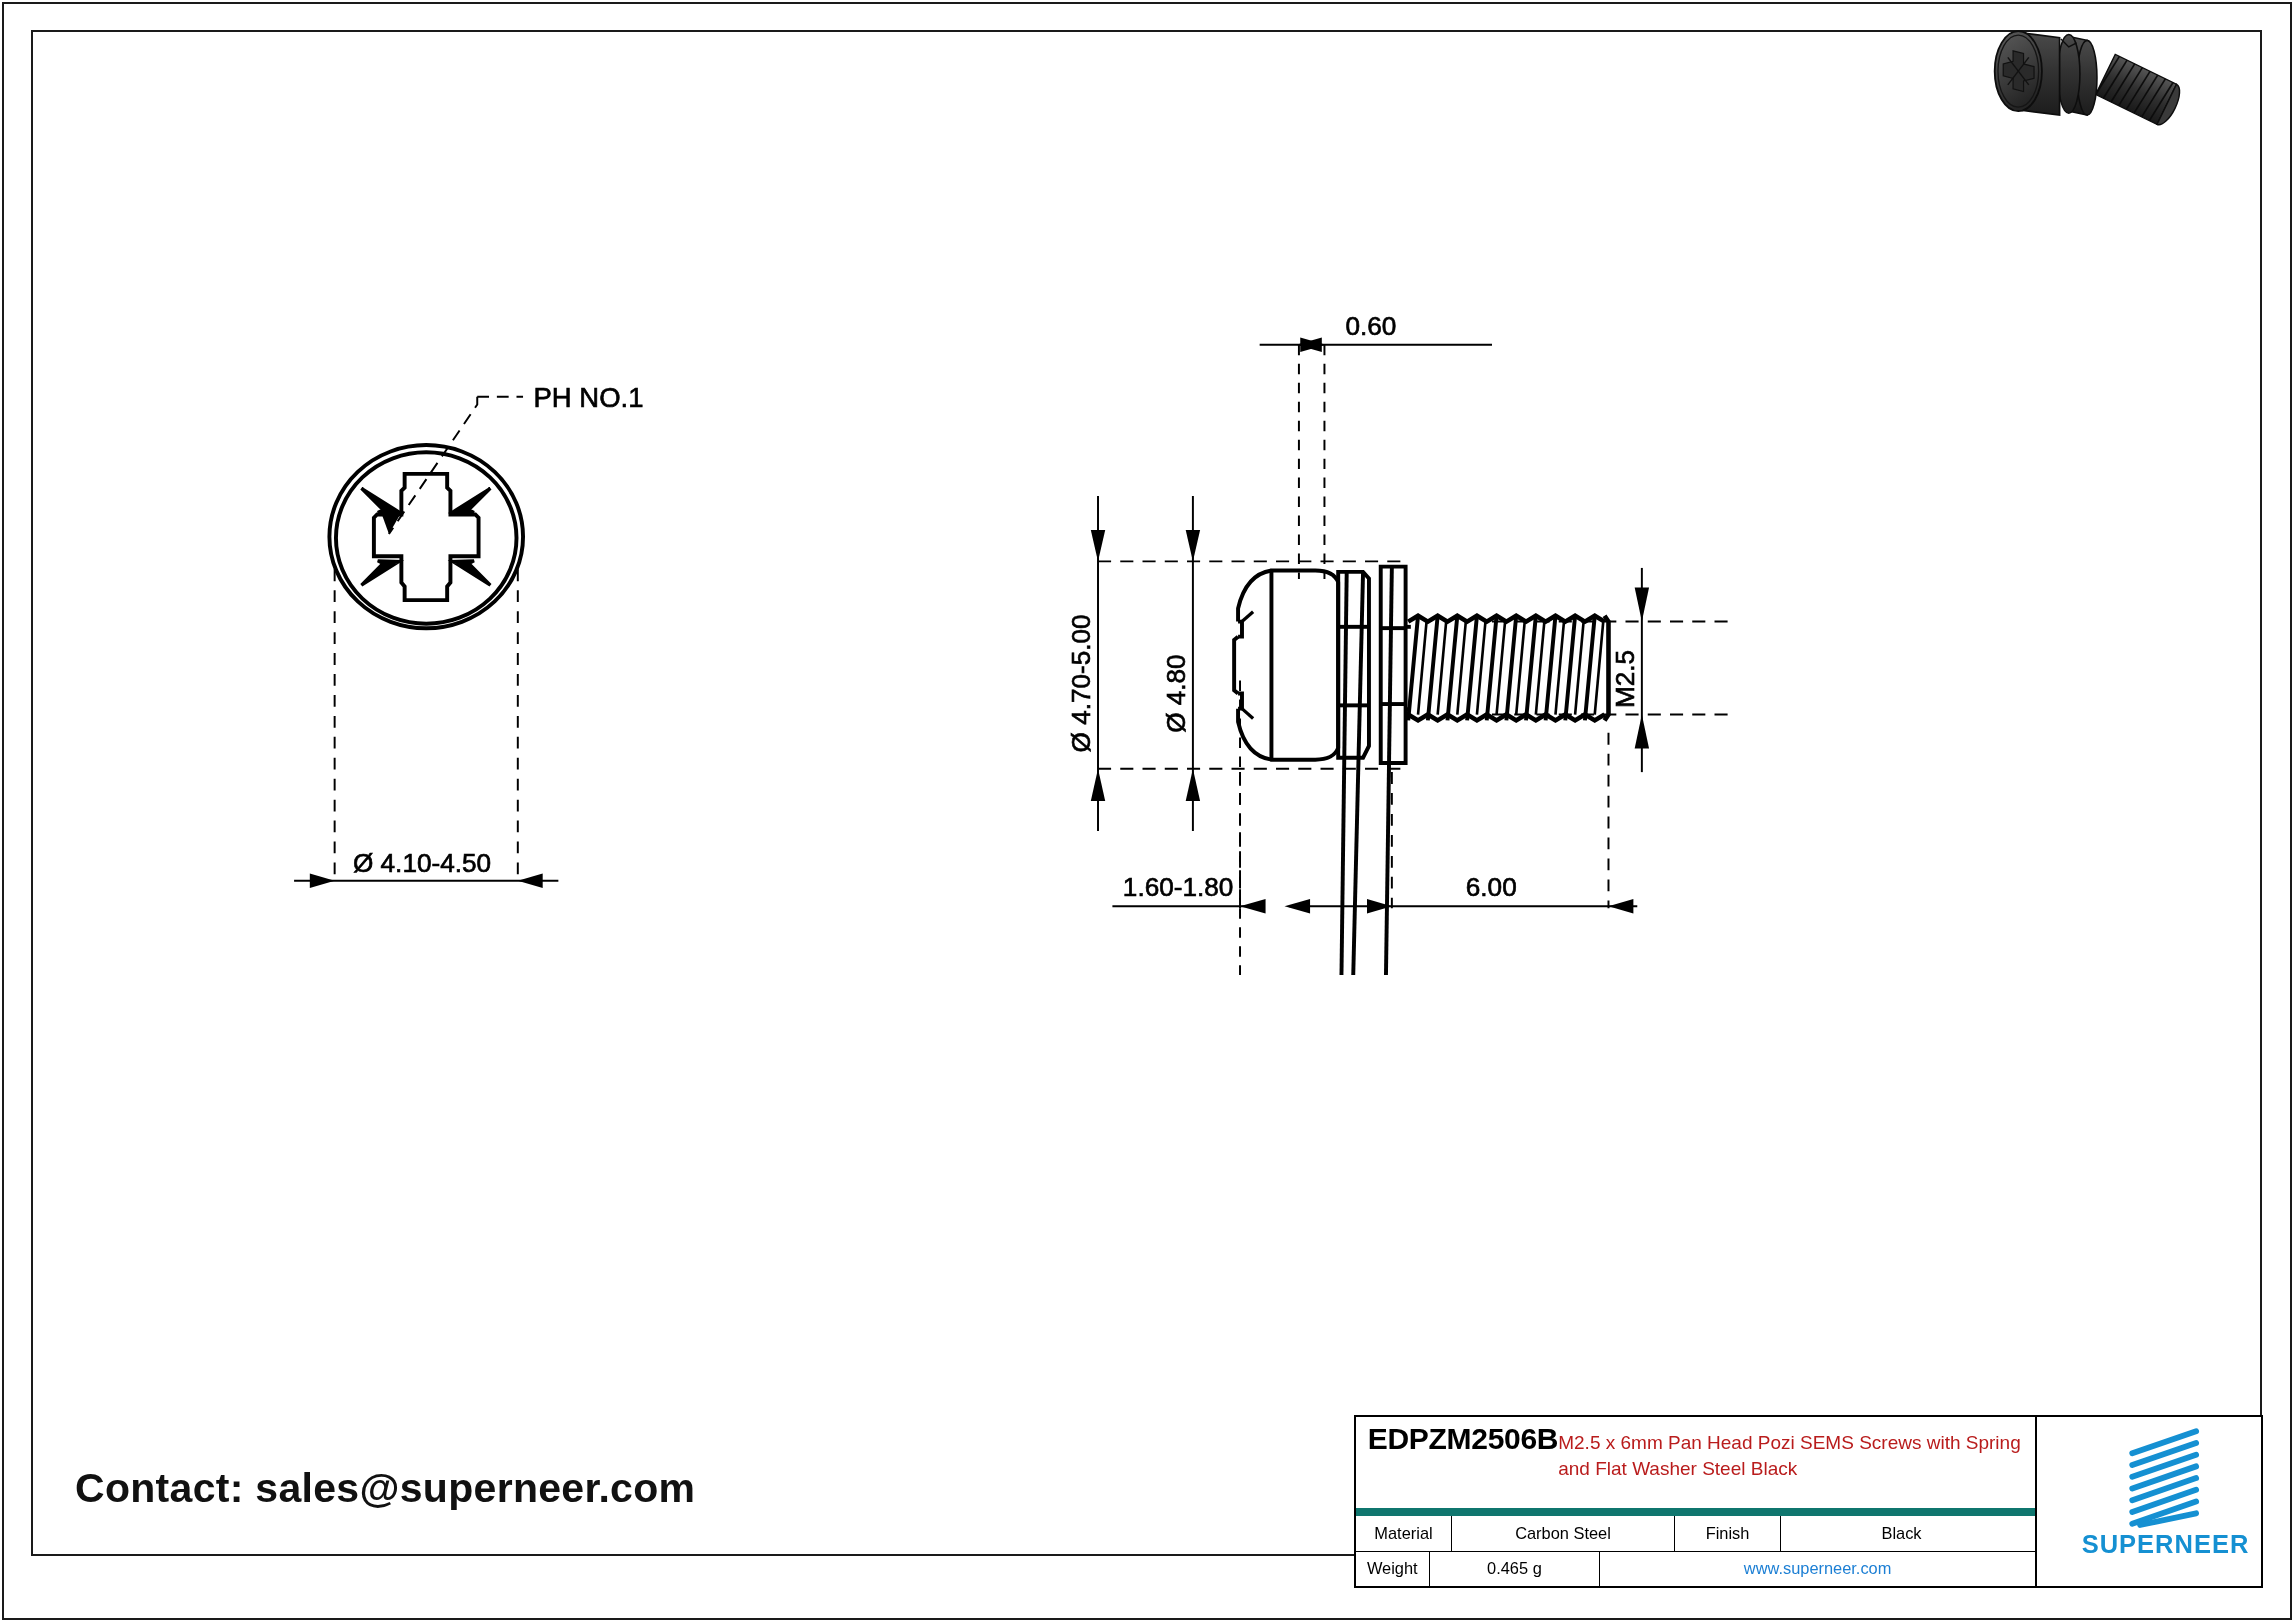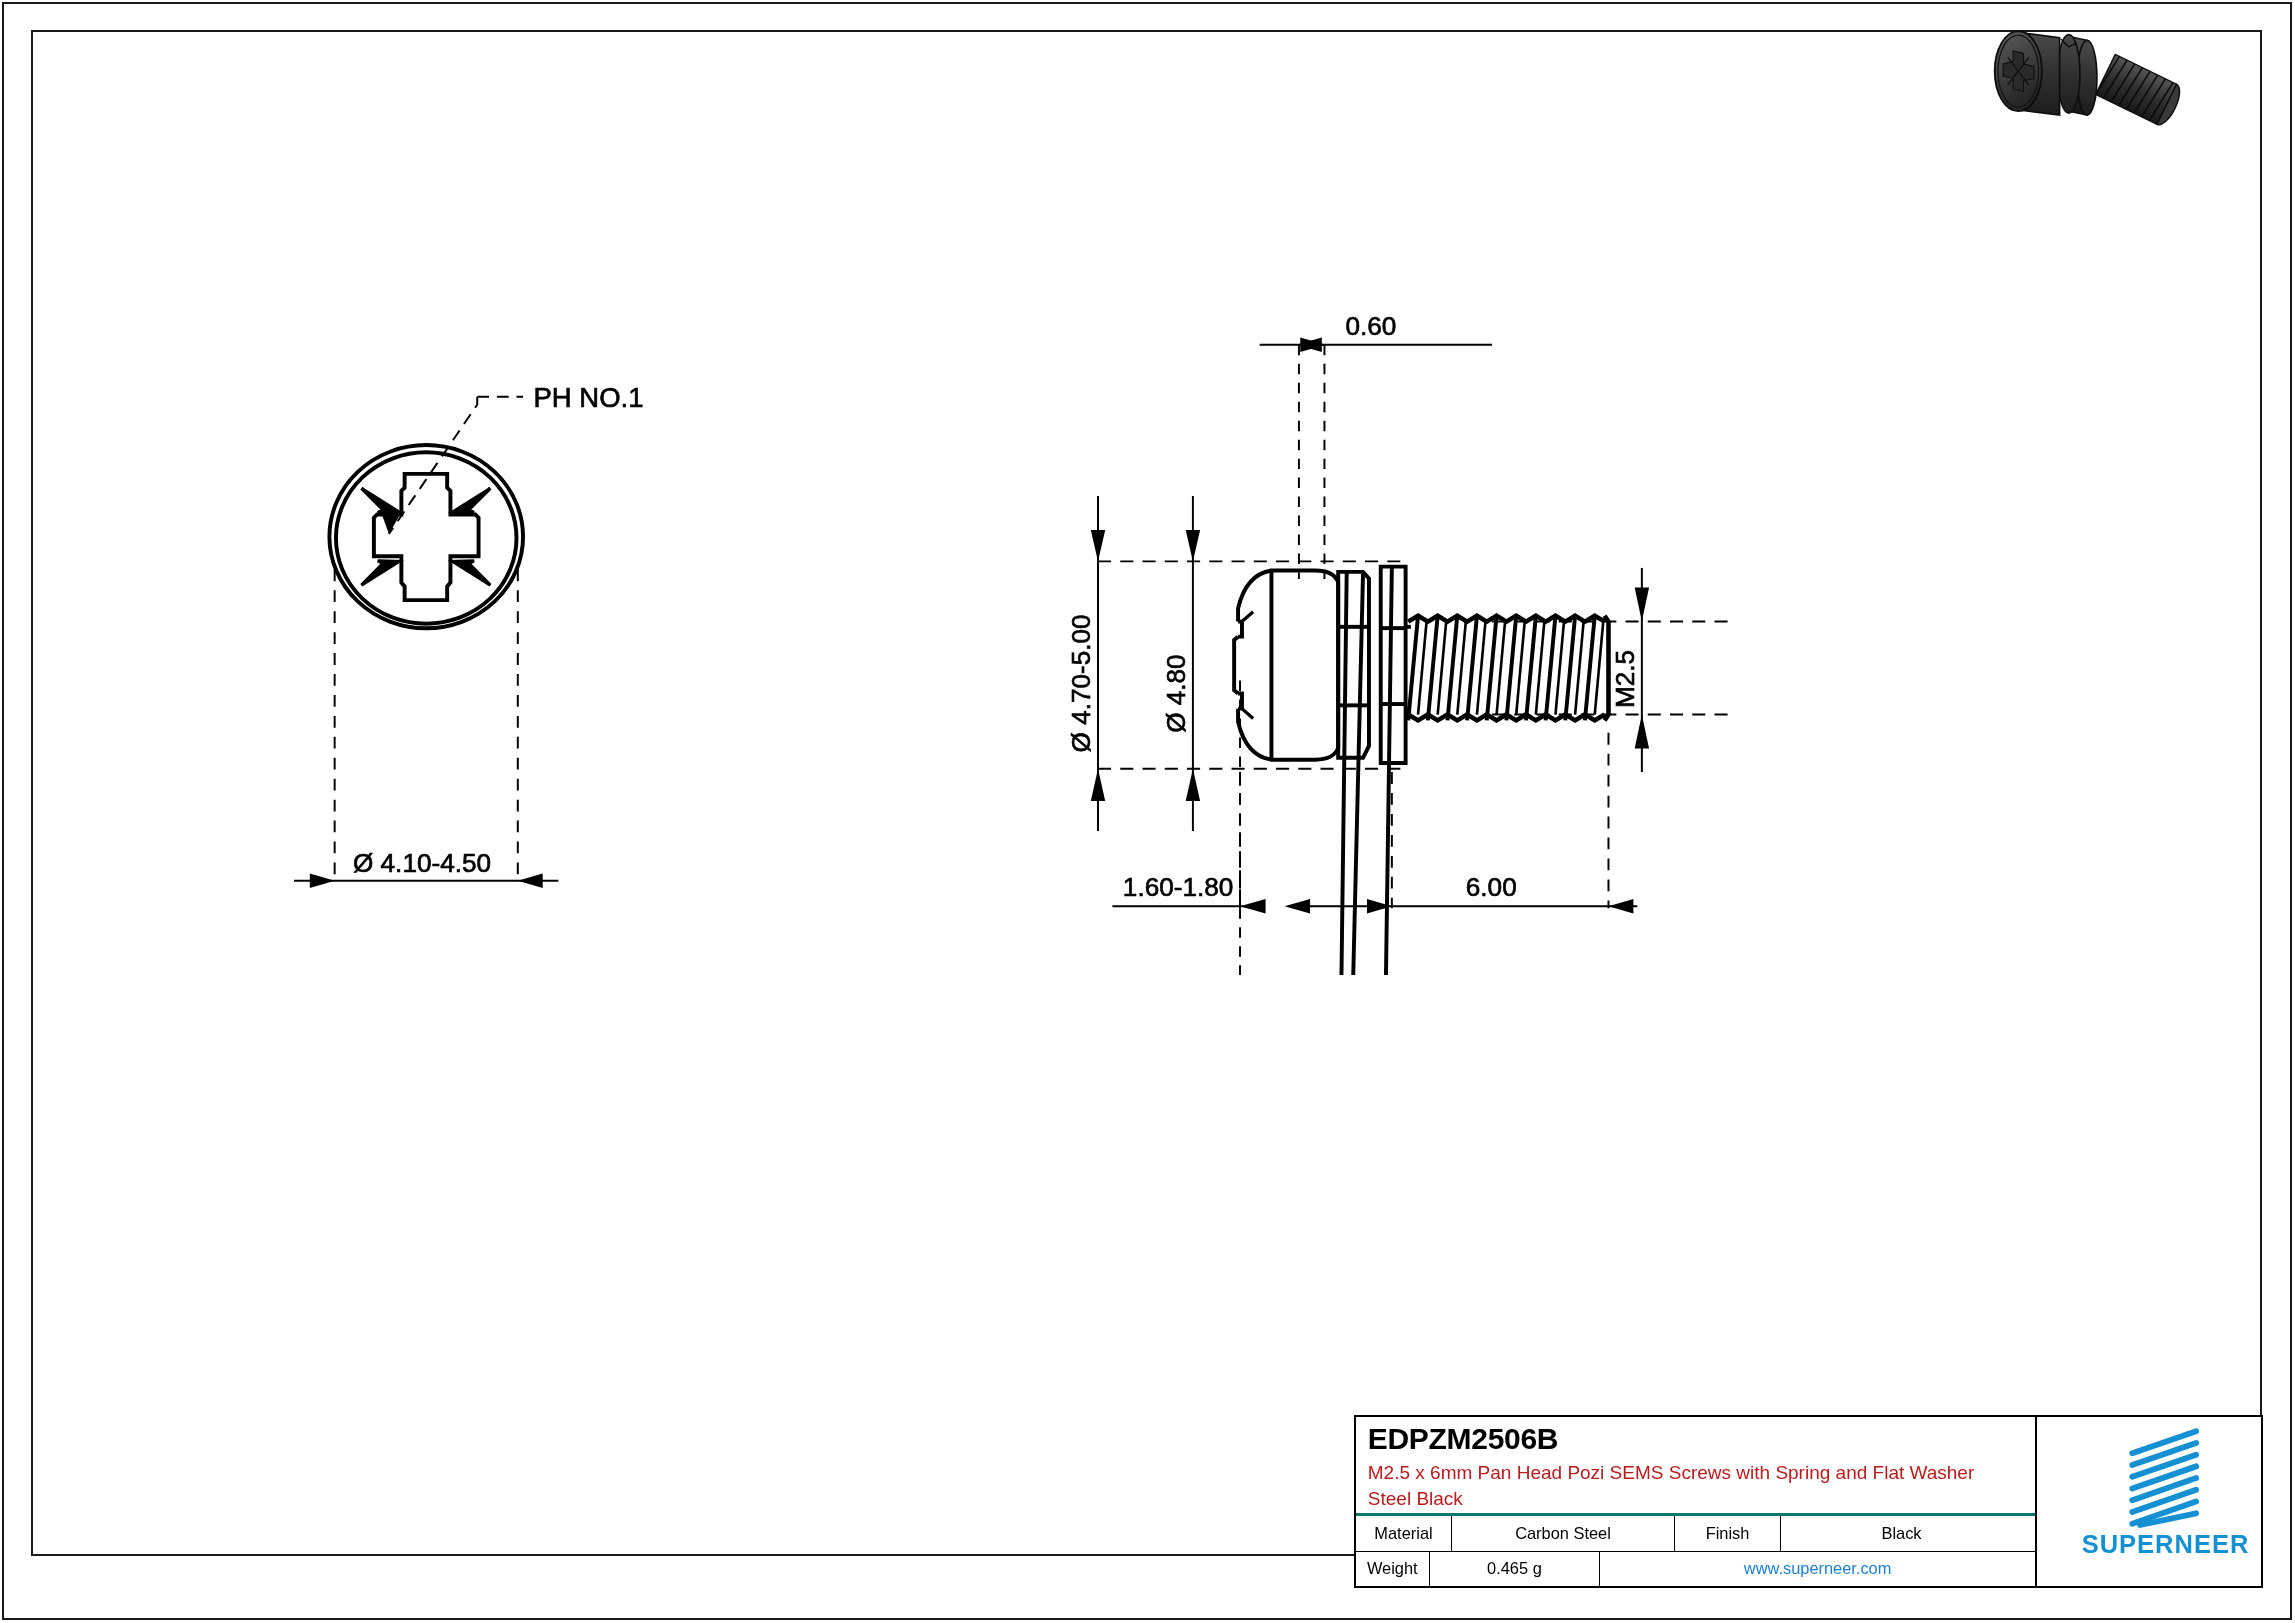--- a/index.html
+++ b/index.html
@@ -91,23 +91,23 @@
     width: 681px;
     display: flex;
     flex-direction: column;
     border-right: 2px solid #000;
     box-sizing: border-box;
   }
   #tb-desc {
     flex: 0 0 99px;
     box-sizing: border-box;
     padding: 6.5px 0 0 11.8px;
-    border-bottom: 3px solid #0f766e;
-    display: flex;
-    flex-direction: column;
+    border-bottom: 8px solid #0f766e;
+    display: flex;
+    flex-direction: row;
     justify-content: flex-start;
   }
   #part-number {
     font-size: 30px;
     font-weight: bold;
     color: #000;
     line-height: 1.0;
     letter-spacing: -0.3px;
   }
   #part-desc {
@@ -445,20 +445,21 @@
             <polygon points="487,905 449,894 449,916" fill="#000" stroke="none"></polygon>
             <polygon points="818,905 856,894 856,916" fill="#000" stroke="none"></polygon>
             <polygon points="323,905 362,894 362,916" fill="#000" stroke="none"></polygon>
           </g>
         </g>
         <text x="600" y="890" class="dimtext">6.00</text>
       </g>
     </svg>
   </div>
 
+  <div id="contact-line">Contact: sales@superneer.com</div>
 
   <div id="title-block">
 
     <div id="tb-left">
       <div id="tb-desc">
         <div id="part-number">EDPZM2506B</div>
         <div id="part-desc">M2.5 x 6mm Pan Head Pozi SEMS Screws with Spring and Flat Washer Steel Black</div>
       </div>
 
       <div class="tb-row first">

